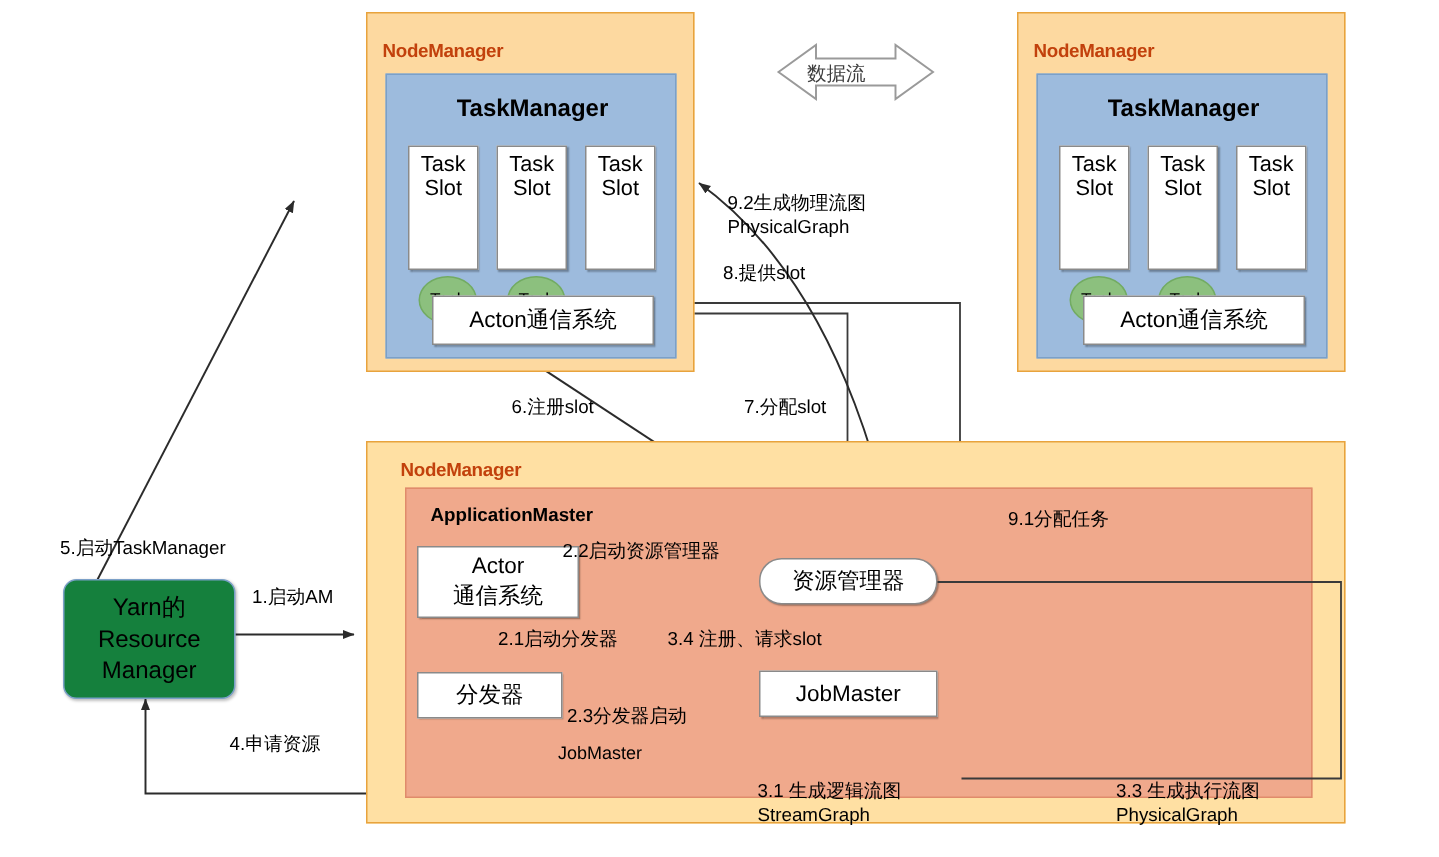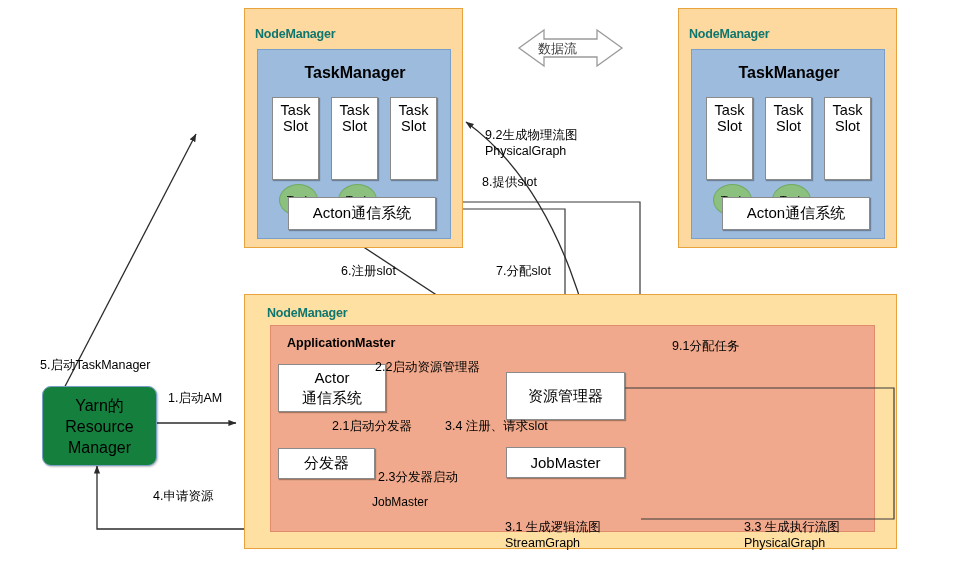--- a/index.html
+++ b/index.html
@@ -19,21 +19,21 @@
 
   
   .nodemanager{
     background:#fdd9a0;
     border:1px solid #e8a33d;
   }
   .nodemanager.lite{background:#ffe0a3;}
   .nm-label{
     font-weight:bold;
     font-size:12.5px;
-    color:#0f766e;
+    color:#c2410c;
     letter-spacing:-0.2px;
   }
   .taskmanager{
     background:#9dbbdd;
     border:1px solid #7ba0c8;
   }
   .tm-title{
     font-weight:bold;
     font-size:16px;
     text-align:center;
@@ -225,21 +225,21 @@
 
   <div class="abs wbox" style="left:278px;top:364px;width:108px;height:48px;font-size:15px;line-height:20px;">
     <span>Actor</span>
     <span>通信系统</span>
   </div>
 
   <div class="abs wbox" style="left:278px;top:448px;width:97px;height:31px;font-size:15px;">
     <span>分发器</span>
   </div>
 
-  <div class="abs wbox" style="left:506px;top:372px;width:119px;height:48px;font-size:15px;">
+  <div class="abs wbox" style="left:506px;top:372px;width:119px;height:31px;font-size:15px;border-radius:15px;">
     <span>资源管理器</span>
   </div>
 
   <div class="abs wbox" style="left:506px;top:447px;width:119px;height:31px;font-size:15px;">
     <span>JobMaster</span>
   </div>
 
   <div class="abs yarnbox" style="left:42px;top:386px;width:115px;height:80px;">
     <div>
       <div>Yarn的</div>

